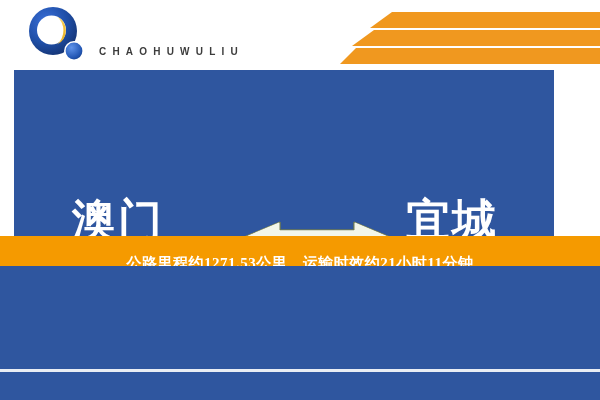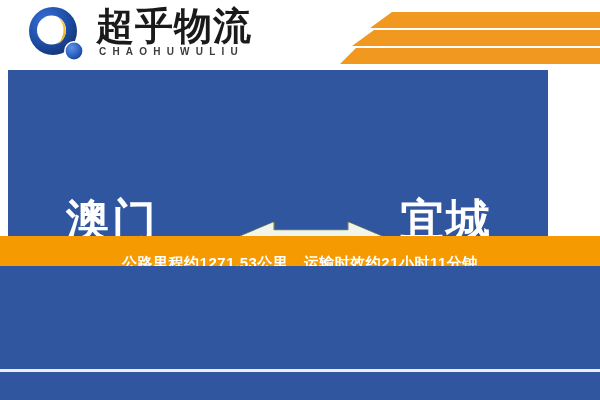--- a/index.html
+++ b/index.html
@@ -65,21 +65,21 @@
     position: absolute;
     left: 340px;
     top: 8px;
     width: 260px;
     height: 56px;
   }
 
   
   .route-panel {
     position: absolute;
-    left: 8px; top: 70px;
+    left: 14px; top: 70px;
     width: 540px;
     height: 166px;
     background: #2f569f;
   }
 
   .city {
     position: absolute;
     top: 124px;
     font-family: "DejaVu Sans", "Liberation Sans", sans-serif;
     font-size: 44px;
@@ -135,21 +135,21 @@
     position: absolute;
     left: 0; top: 236px;
     width: 600px;
     height: 30px;
     background: #f59a00;
     display: flex;
     align-items: center;
     justify-content: center;
   }
   .info-text {
-    font-family: Liberation Sans, sans-serif;
+    font-family: Liberation Serif, serif;
     font-size: 15px;
     font-weight: 700;
     color: #ffffff;
     letter-spacing: 0.5px;
     white-space: nowrap;
     margin-top: 24px;
   }
 
   
   .coverage {
@@ -196,21 +196,20 @@
           </radialGradient>
         </defs>
         <circle cx="27" cy="25" r="24" fill="url(#lgB)"></circle>
         <circle cx="25.5" cy="24" r="14.5" fill="#ffffff"></circle>
         <path d="M31 10.5 A15.5 15.5 0 0 1 31 38.5 A18.5 18.5 0 0 0 31 10.5 Z" fill="url(#lgG)"></path>
         <circle cx="48" cy="45" r="10" fill="#ffffff"></circle>
         <circle cx="48" cy="45" r="8.4" fill="url(#lgD)"></circle>
       </svg>
     </div>
 
-    <div class="logo-cn">超乎物流</div>
 
     <div class="logo-en">CHAOHUWULIU</div>
 
     <div class="stripes">
       <svg width="260" height="56" viewBox="0 0 260 56" xmlns="http://www.w3.org/2000/svg">
         <polygon points="52,4 260,4 260,20 30,20" fill="#f0981f"></polygon>
         <polygon points="34,22 260,22 260,38 12,38" fill="#f0981f"></polygon>
         <polygon points="16,40 260,40 260,56 0,56" fill="#f0981f"></polygon>
       </svg>
     </div>

